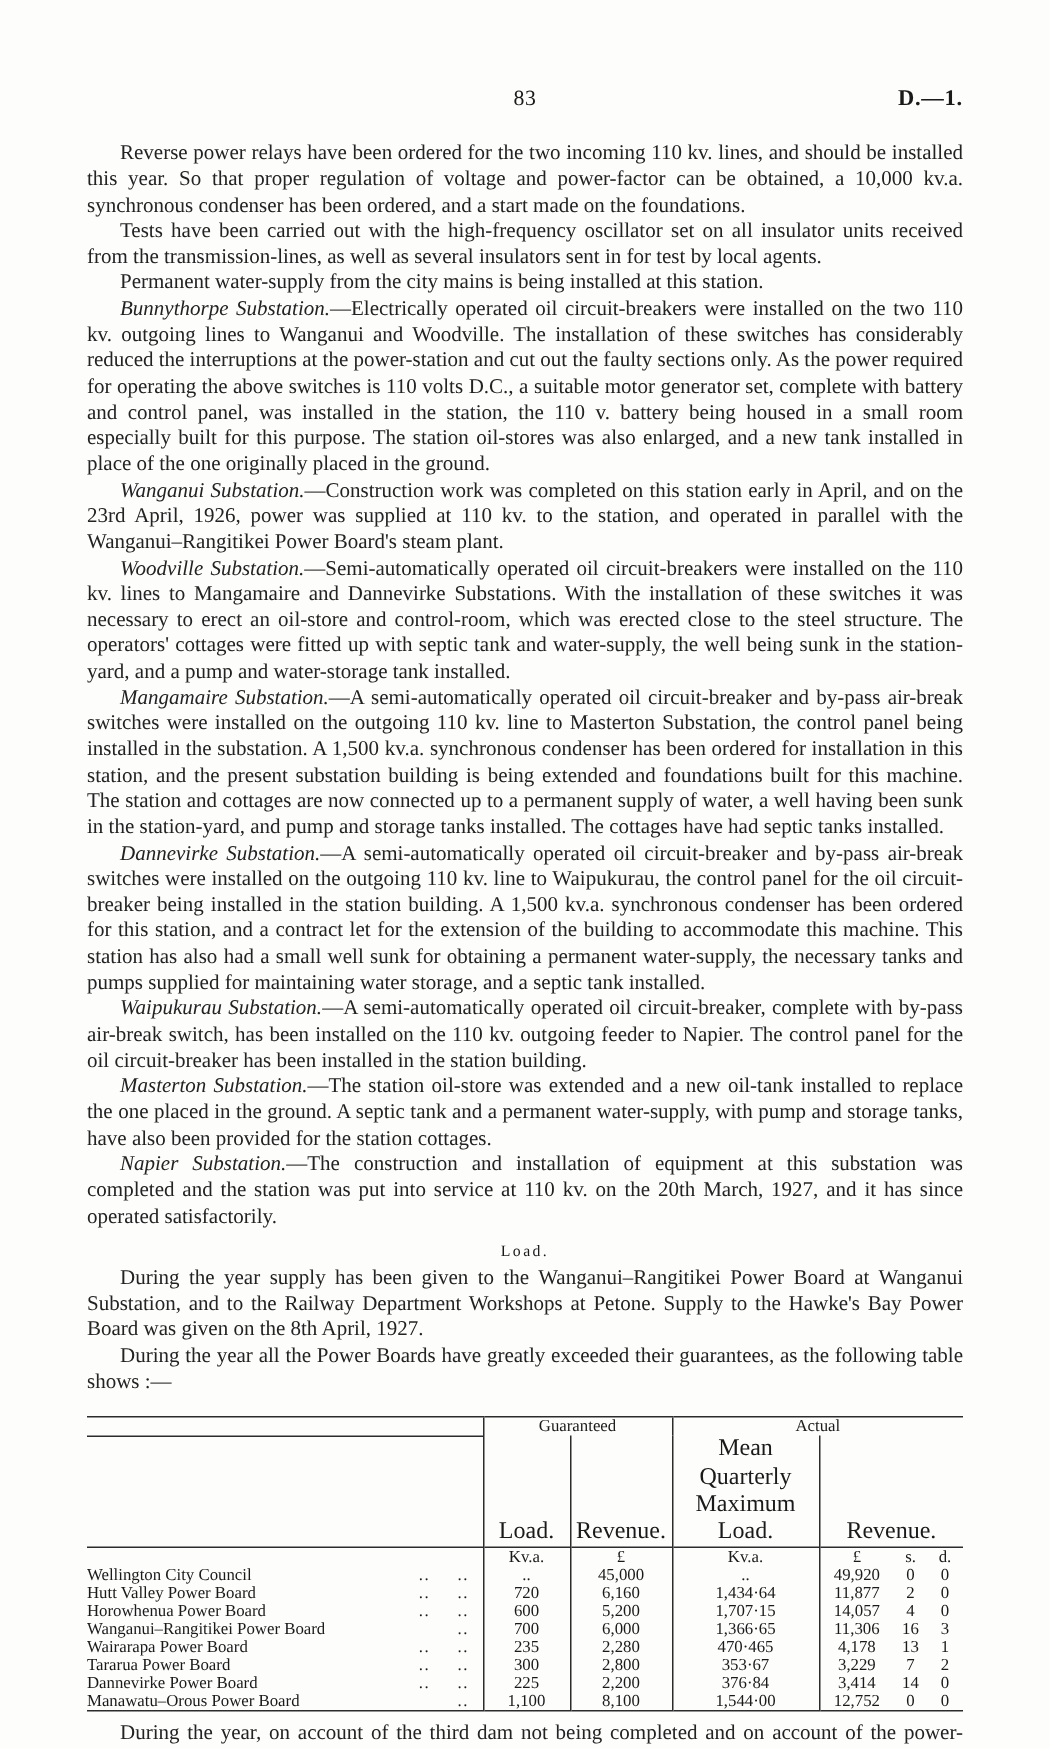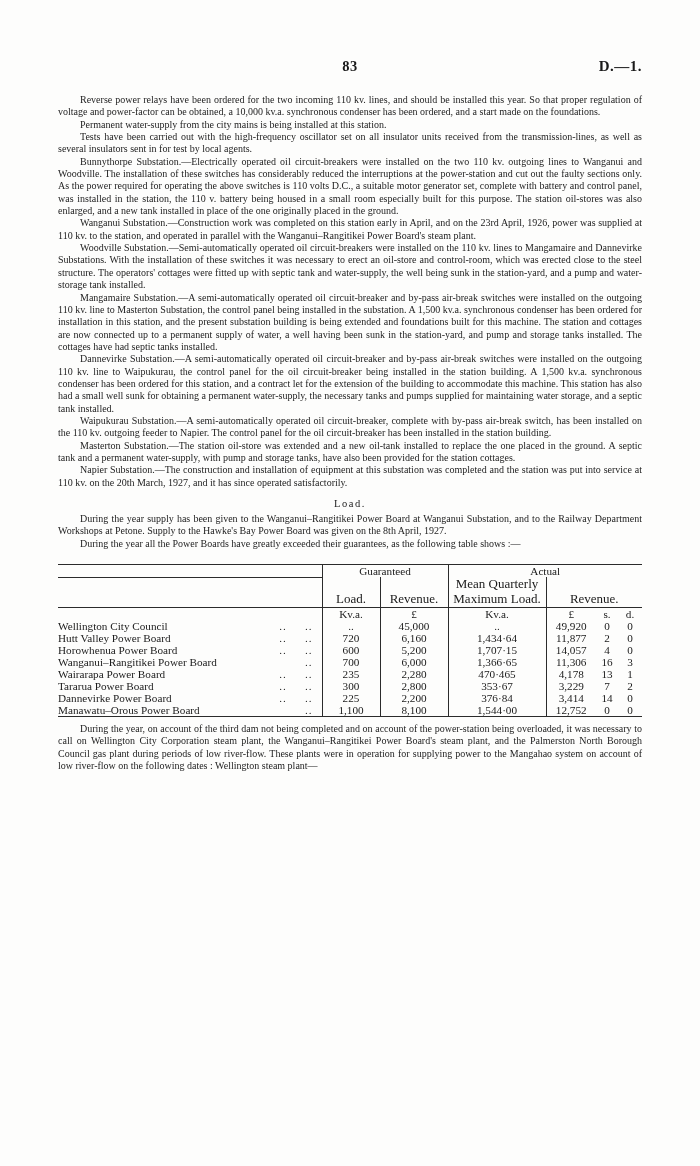--- a/index.html
+++ b/index.html
@@ -31,41 +31,42 @@
   .header-row {
     display: flex;
     align-items: baseline;
     justify-content: center;
     position: relative;
     height: 26px;
     margin-bottom: 10px;
   }
   .page-number {
     font-size: 14.5px;
-    font-weight: bold;
+    font-weight: normal;
     letter-spacing: 0.5px;
   }
   .doc-code {
     position: absolute;
     right: 0;
     top: 0;
     font-size: 15px;
     font-weight: bold;
     letter-spacing: 0.5px;
   }
   p.body-par {
     margin: 0;
-    font-size: 10px;
+    font-size: 14px;
     line-height: 1.235;
     text-align: justify;
     text-justify: inter-word;
     text-indent: 22px;
     color: #232323;
   }
   .subhead {
+    font-style: italic;
   }
   .section-label {
     text-align: center;
     font-size: 10.5px;
     letter-spacing: 1.6px;
     margin: 9px 0 4px 0;
   }
   
   .table-wrap {
     margin-top: 14px;
@@ -84,21 +85,21 @@
   .rule-full {
     border-top: 1px solid #2b2b2b;
   }
   .hdr-group {
     text-align: center;
     font-size: 11.2px;
     padding: 3px 0 4px 0;
   }
   .hdr-sub {
     text-align: center;
-    font-size: 13px;
+    font-size: 16px;
     line-height: 1.15;
     padding: 4px 2px 5px 2px;
   }
   .vline-l { border-left: 1px solid #2b2b2b; }
   .cell-name {
     text-align: left;
     padding: 1.2px 0 1.2px 0;
     white-space: nowrap;
   }
   .dots {
@@ -125,22 +126,22 @@
 <div class="page">
   <div class="content">
 
     <div class="header-row">
       <span class="page-number">83</span>
       <span class="doc-code">D.—1.</span>
     </div>
 
     <div>
       <p class="body-par"><span>Reverse power relays have been ordered for the two incoming 110 kv. lines, and should be installed this year. So that proper regulation of voltage and power-factor can be obtained, a 10,000 kv.a. synchronous condenser has been ordered, and a start made on the foundations.</span></p>
+      <p class="body-par"><span>Tests have been carried out with the high-frequency oscillator set on all insulator units received from the transmission-lines, as well as several insulators sent in for test by local agents.</span></p>
       <p class="body-par"><span>Permanent water-supply from the city mains is being installed at this station.</span></p>
-      <p class="body-par"><span>Tests have been carried out with the high-frequency oscillator set on all insulator units received from the transmission-lines, as well as several insulators sent in for test by local agents.</span></p>
       <p class="body-par"><span class="subhead">Bunnythorpe Substation.</span><span>—Electrically operated oil circuit-breakers were installed on the two 110 kv. outgoing lines to Wanganui and Woodville. The installation of these switches has considerably reduced the interruptions at the power-station and cut out the faulty sections only. As the power required for operating the above switches is 110 volts D.C., a suitable motor generator set, complete with battery and control panel, was installed in the station, the 110 v. battery being housed in a small room especially built for this purpose. The station oil-stores was also enlarged, and a new tank installed in place of the one originally placed in the ground.</span></p>
       <p class="body-par"><span class="subhead">Wanganui Substation.</span><span>—Construction work was completed on this station early in April, and on the 23rd April, 1926, power was supplied at 110 kv. to the station, and operated in parallel with the Wanganui–Rangitikei Power Board's steam plant.</span></p>
       <p class="body-par"><span class="subhead">Woodville Substation.</span><span>—Semi-automatically operated oil circuit-breakers were installed on the 110 kv. lines to Mangamaire and Dannevirke Substations. With the installation of these switches it was necessary to erect an oil-store and control-room, which was erected close to the steel structure. The operators' cottages were fitted up with septic tank and water-supply, the well being sunk in the station-yard, and a pump and water-storage tank installed.</span></p>
       <p class="body-par"><span class="subhead">Mangamaire Substation.</span><span>—A semi-automatically operated oil circuit-breaker and by-pass air-break switches were installed on the outgoing 110 kv. line to Masterton Substation, the control panel being installed in the substation. A 1,500 kv.a. synchronous condenser has been ordered for installation in this station, and the present substation building is being extended and foundations built for this machine. The station and cottages are now connected up to a permanent supply of water, a well having been sunk in the station-yard, and pump and storage tanks installed. The cottages have had septic tanks installed.</span></p>
       <p class="body-par"><span class="subhead">Dannevirke Substation.</span><span>—A semi-automatically operated oil circuit-breaker and by-pass air-break switches were installed on the outgoing 110 kv. line to Waipukurau, the control panel for the oil circuit-breaker being installed in the station building. A 1,500 kv.a. synchronous condenser has been ordered for this station, and a contract let for the extension of the building to accommodate this machine. This station has also had a small well sunk for obtaining a permanent water-supply, the necessary tanks and pumps supplied for maintaining water storage, and a septic tank installed.</span></p>
       <p class="body-par"><span class="subhead">Waipukurau Substation.</span><span>—A semi-automatically operated oil circuit-breaker, complete with by-pass air-break switch, has been installed on the 110 kv. outgoing feeder to Napier. The control panel for the oil circuit-breaker has been installed in the station building.</span></p>
       <p class="body-par"><span class="subhead">Masterton Substation.</span><span>—The station oil-store was extended and a new oil-tank installed to replace the one placed in the ground. A septic tank and a permanent water-supply, with pump and storage tanks, have also been provided for the station cottages.</span></p>
       <p class="body-par"><span class="subhead">Napier Substation.</span><span>—The construction and installation of equipment at this substation was completed and the station was put into service at 110 kv. on the 20th March, 1927, and it has since operated satisfactorily.</span></p>
     </div>
 

